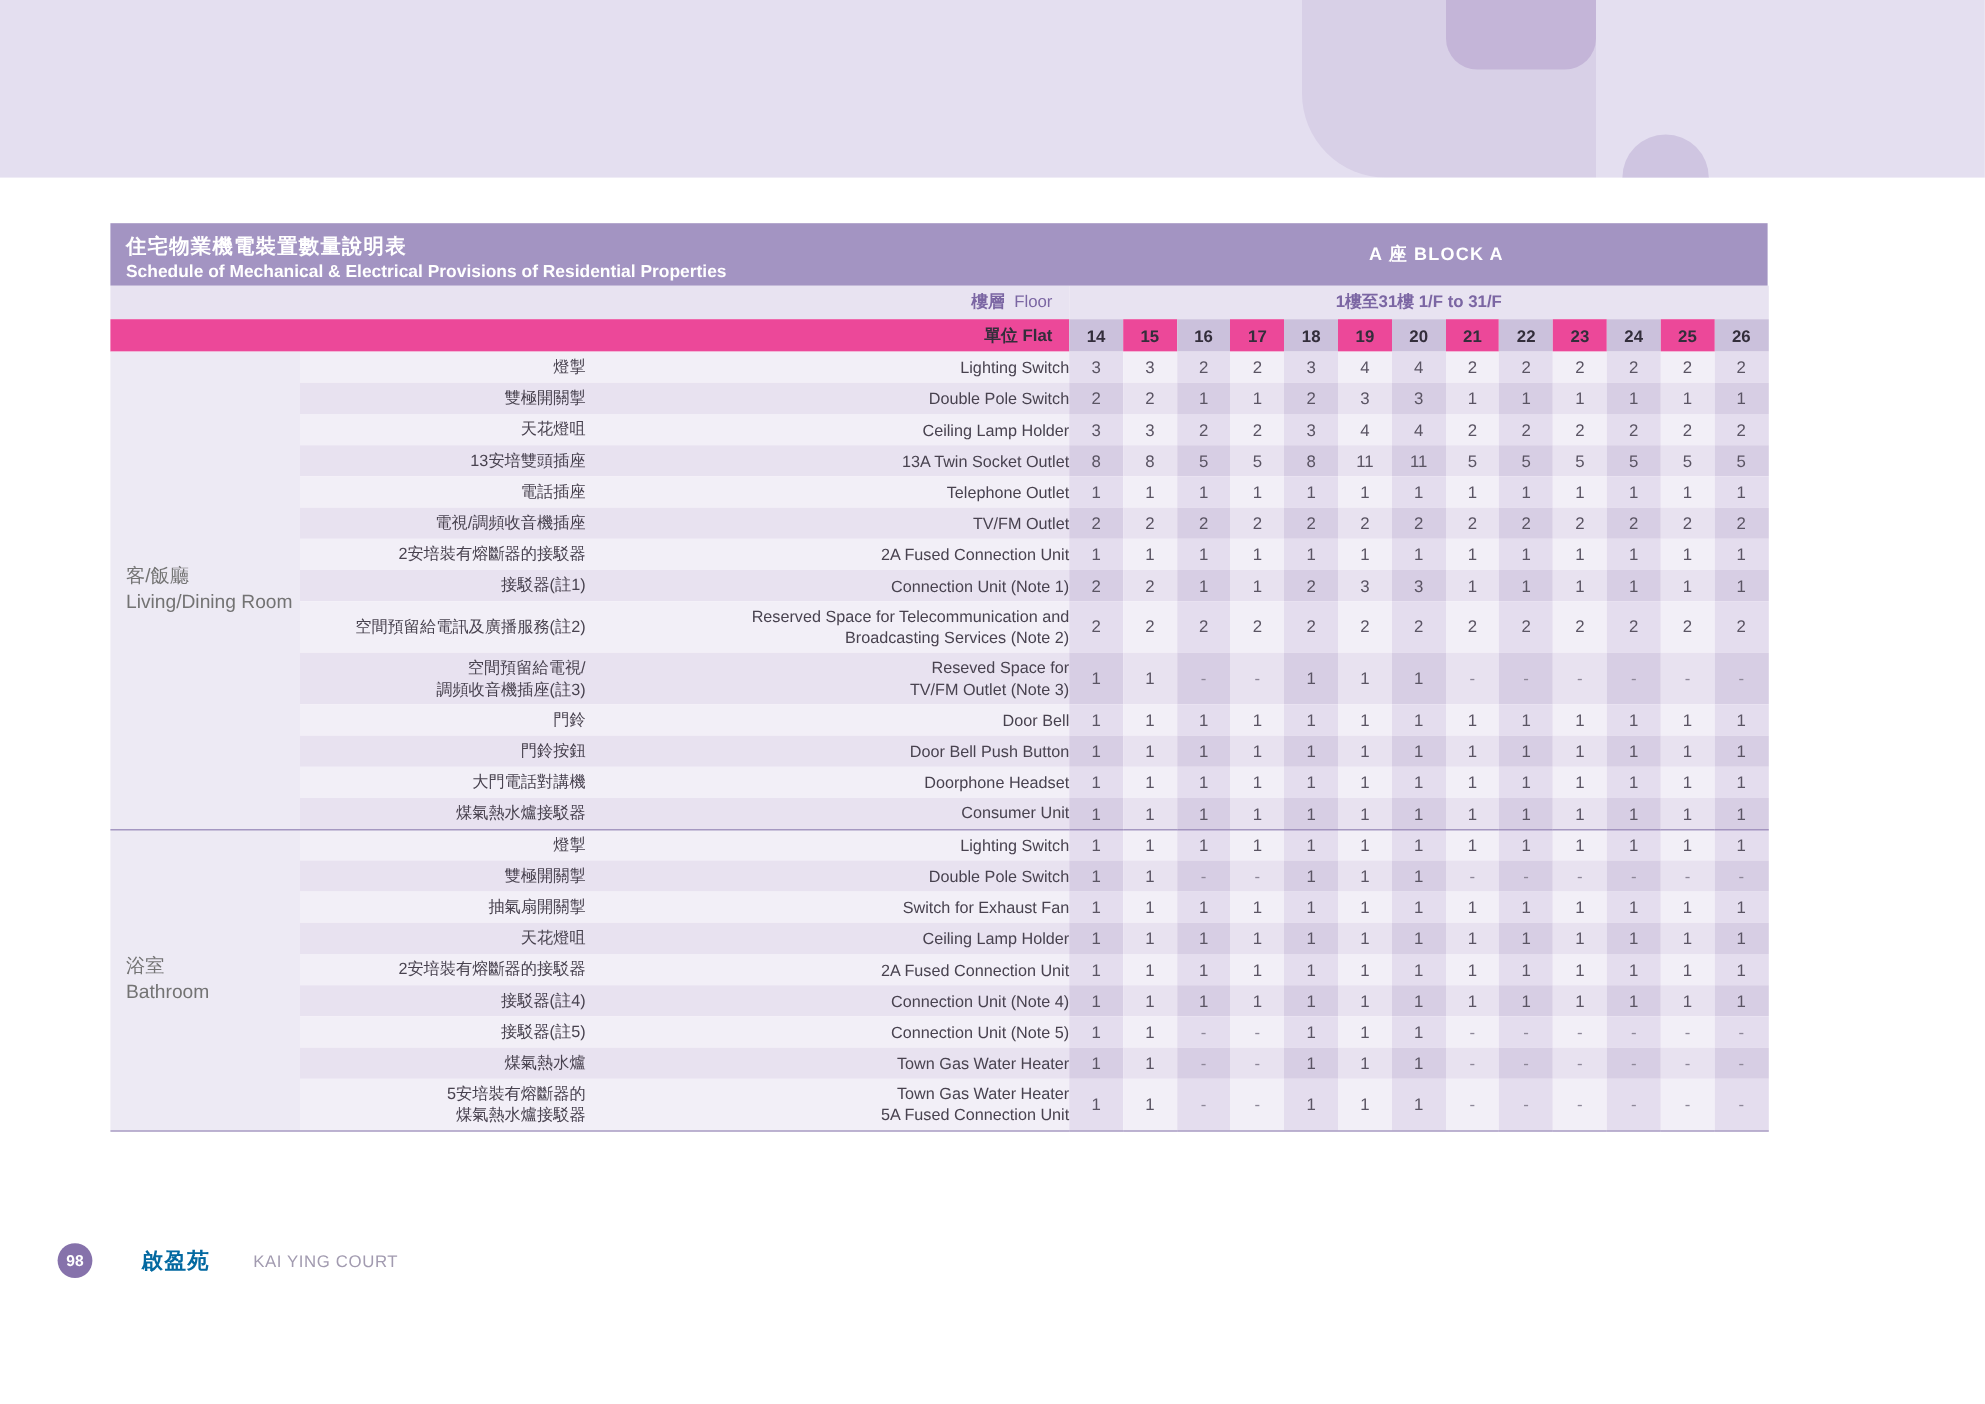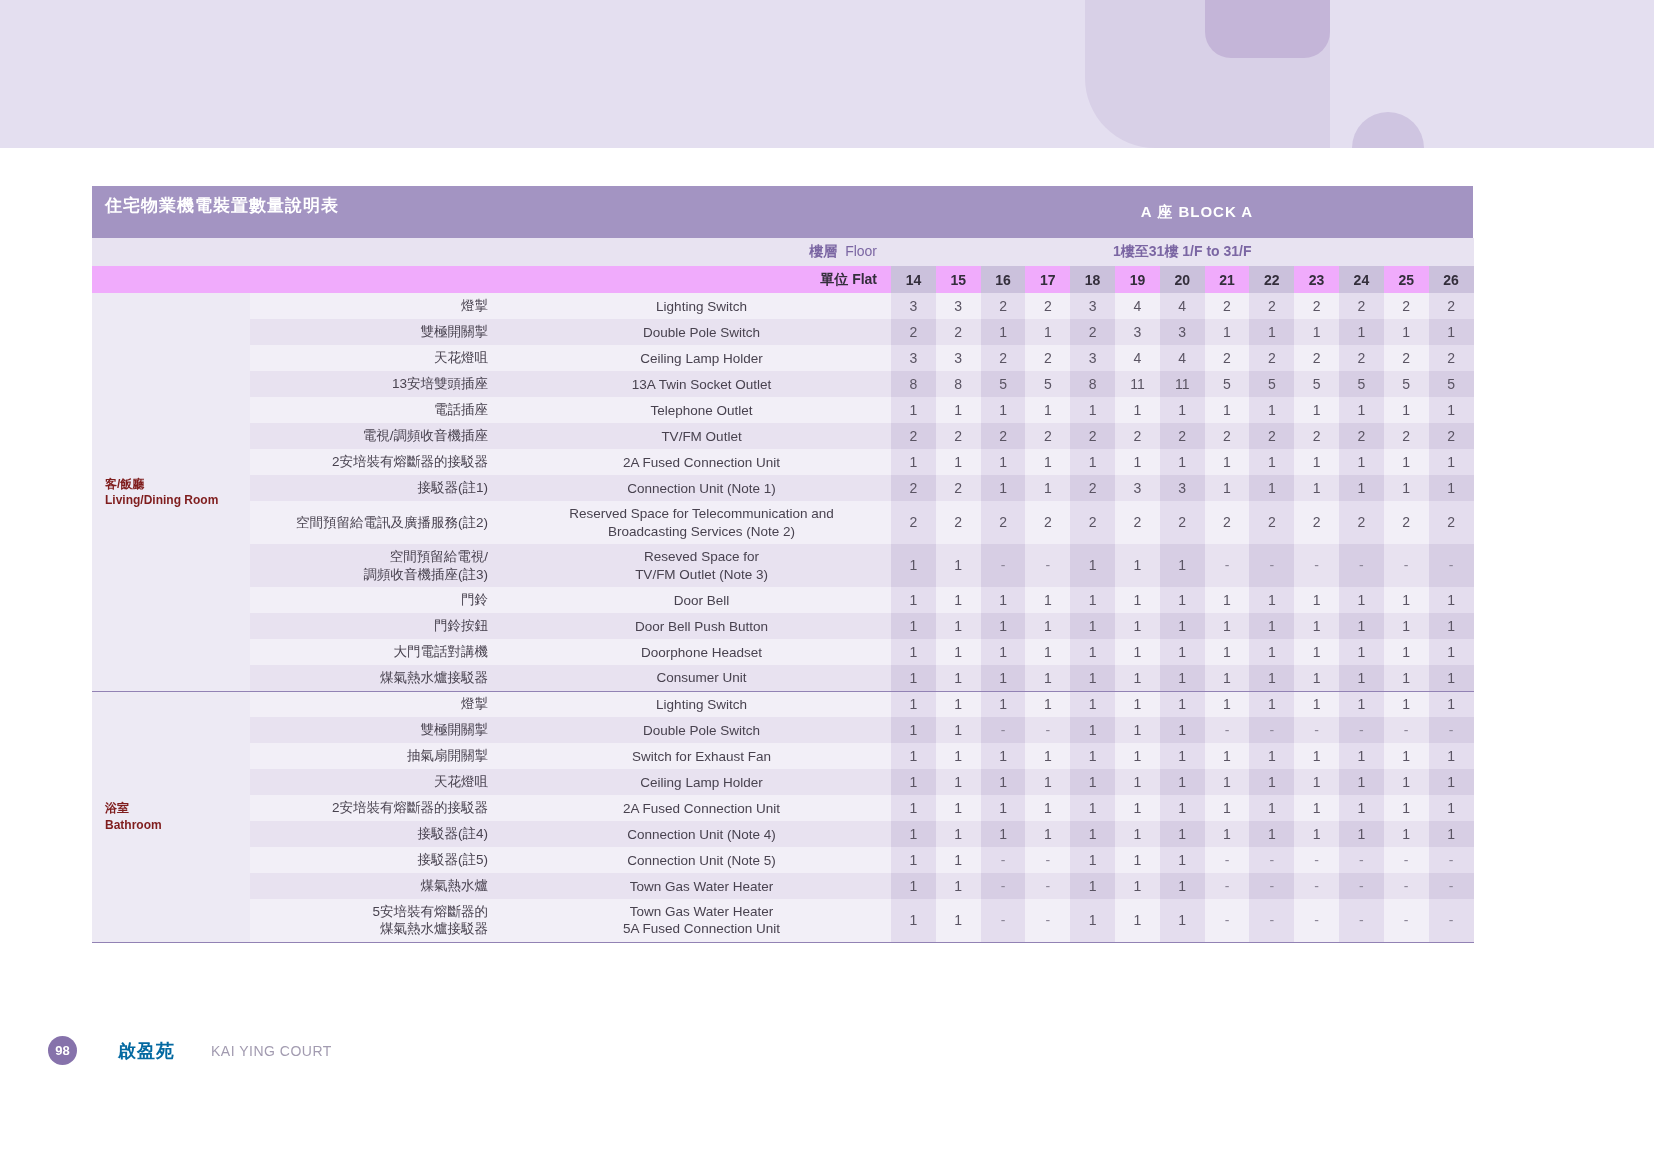--- a/index.html
+++ b/index.html
@@ -38,30 +38,30 @@
   }
   table { border-collapse:collapse; table-layout:fixed; width:1381px;border-radius:15px; }
   col.c-sec { width:158px; } col.c-zh { width:255px; } col.c-en { width:386px; }
   col.c-val { width:44.8px; }
   td, th { font-weight:normal; vertical-align:middle; }
   
   .floor-row td { background:#e8e3f1; height:28px; color:#7b66a3; font-size:14px; }
   .floor-label { text-align:right; padding-right:14px; font-weight:bold; }
   .floor-label .en { font-weight:normal; }
   .floor-value { text-align:center; font-weight:bold; }
-  .flat-row th { background:#f0abfc; height:27px; color:#332e3b; font-size:14px; font-weight:bold; }
+  .flat-row th { background:#ec4899; height:27px; color:#332e3b; font-size:14px; font-weight:bold; }
   .flat-row th.cd { background:#cbc1dc; }
   .flat-label { text-align:right; padding-right:14px; }
   
   tbody td { height:26px; font-size:13.5px; color:#48424f; }
   tr.tall td { height:43px; line-height:1.3; }
   td.sec { background:#edeaf4; vertical-align:middle; padding-left:13px;
-           font-size:12px; font-weight:bold; color:#7f1d1d; line-height:1.35; }
+           font-size:16px; font-weight:normal; color:#737373; line-height:1.35; }
   td.lab-zh { text-align:right; padding-right:17px; white-space:pre-line; }
-  td.lab-en { text-align:center; padding-left:7px; white-space:pre-line; }
+  td.lab-en { text-align:right; padding-left:7px; white-space:pre-line; }
   td.val { text-align:center; color:#5a5463; font-size:14px; }
   td.val.dash { color:#8d8798; }
   tr.rl td { background:#f2eff7; }
   tr.rl td.cd { background:#e4ddee; }
   tr.rd td { background:#e8e2f0; }
   tr.rd td.cd { background:#d7cee4; }
   tr.rl td.sec, tr.rd td.sec { background:#edeaf4; }
   tr.sec-start td { border-top:1px solid #9282b4; }
   table { border-bottom:1px solid #9282b4; }
   
@@ -79,20 +79,21 @@
 
 <div class="band">
   <div class="deco-1"></div>
   <div class="deco-2"></div>
   <div class="deco-3"></div>
 </div>
 
 <div class="mtable-wrap">
   <div class="title-bar">
     <div class="tb-zh">住宅物業機電裝置數量說明表</div>
+    <div class="tb-en">Schedule of Mechanical &amp; Electrical Provisions of Residential Properties</div>
     <div class="tb-block">A 座  BLOCK A</div>
   </div>
   <table>
     <colgroup id="cols">
         <col class="c-sec">
         <col class="c-zh">
         <col class="c-en">
         <col class="c-val">
         <col class="c-val">
         <col class="c-val">

